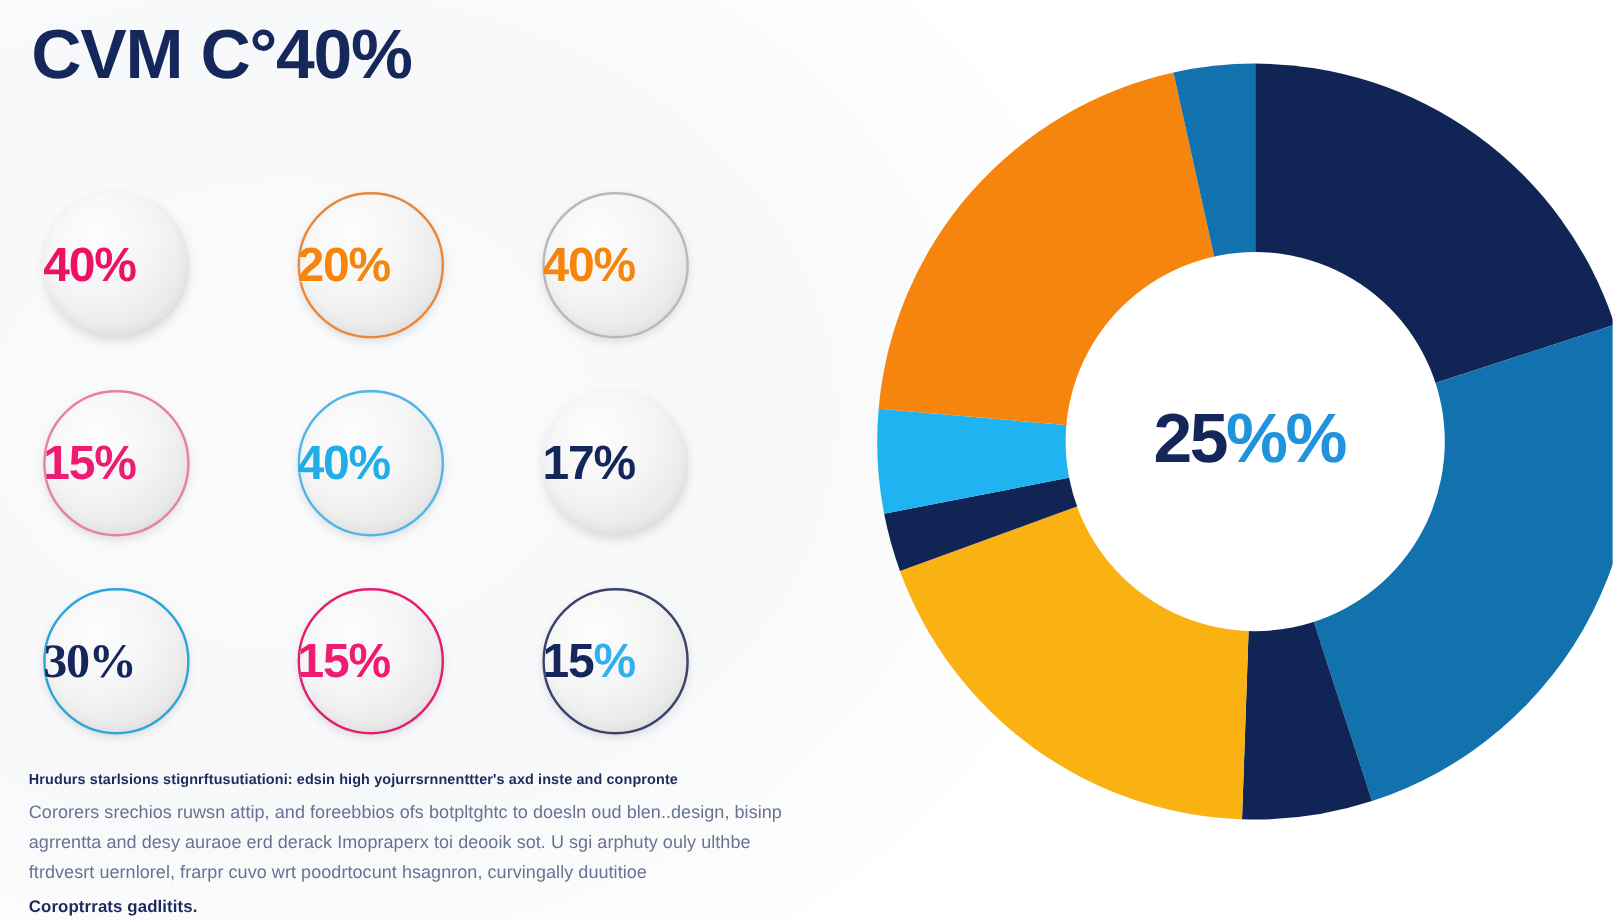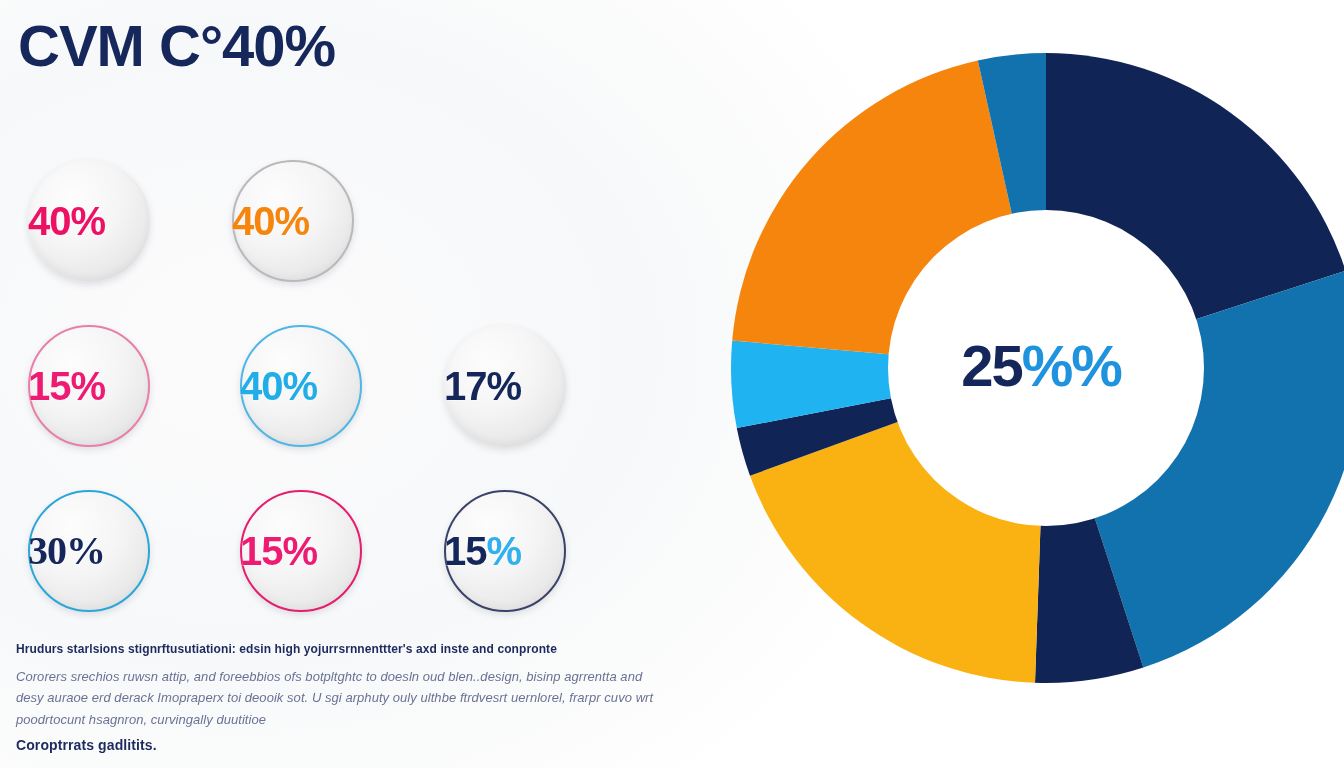--- a/index.html
+++ b/index.html
@@ -12,21 +12,21 @@
   }
   .canvas{
     position:relative;width:1344px;height:768px;
     background:
       radial-gradient(ellipse 900px 700px at 18% 45%, #fbfbfc 0%, #f7f8f9 45%, #ffffff 80%),
       #ffffff;
     overflow:hidden;
   }
   
   .left-panel{
-    position:absolute;left:0;top:0;width:690px;height:768px;
+    position:absolute;left:8px;top:0;width:690px;height:768px;
   }
   .headline{
     position:absolute;left:18px;top:16px;
     font-size:58px;font-weight:bold;letter-spacing:-1px;
     color:#16275c;white-space:nowrap;line-height:1.05;
     text-shadow:0 1px 0 rgba(255,255,255,.6);
   }
   .badge-grid{
     position:absolute;left:20px;top:160px;
     width:560px;
@@ -67,23 +67,23 @@
   .copy{
     position:absolute;left:16px;top:642px;width:640px;
     color:#2b3563;
   }
   .copy .lead{
     font-size:12px;font-weight:bold;color:#1d2a5e;
     line-height:1.25;margin:0 0 9px 0;letter-spacing:.1px;
     filter:blur(.18px);
   }
   .copy .body{
-    font-size:13px;font-weight:normal;color:#555f86;
+    font-size:15px;font-weight:normal;color:#555f86;
     line-height:1.65;margin:0 0 7px 0;letter-spacing:.05px;
-    filter:blur(.45px);opacity:.88;font-style:italic;
+    filter:blur(.45px);opacity:.88;
   }
   .copy .close{
     font-size:14px;font-weight:bold;color:#1d2a5e;
     line-height:1.2;margin:0;letter-spacing:.1px;
     filter:blur(.18px);
   }
   
   .donut-wrap{
     position:absolute;left:714px;top:0;width:654px;height:648px;
   }
@@ -107,20 +107,24 @@
   <div class="left-panel">
 
     <div class="headline">CVM C°40%</div>
 
     <div class="badge-grid">
 
       <div class="badge-row">
         <div class="badge r1c1">
           <span class="ring" style="border: 2px solid rgba(210, 210, 214, 0);"></span>
           <span class="val" style="color: rgb(237, 17, 100);"><span>40</span><span class="pct" style="color: rgb(237, 17, 100);">%</span></span>
+        </div>
+        <div class="badge r1c2">
+          <span class="ring" style="border: 2px solid rgb(232, 136, 58);"></span>
+          <span class="val" style="color: rgb(246, 133, 14);"><span>20</span><span class="pct" style="color: rgb(246, 133, 14);">%</span></span>
         </div>
         <div class="badge r1c3">
           <span class="ring" style="border: 2px solid rgb(185, 185, 189);"></span>
           <span class="val" style="color: rgb(246, 133, 14);"><span>40</span><span class="pct" style="color: rgb(246, 133, 14);">%</span></span>
         </div>
       </div>
 
       <div class="badge-row">
         <div class="badge r2c1">
           <span class="ring" style="border: 2px solid rgb(232, 127, 168);"></span>

